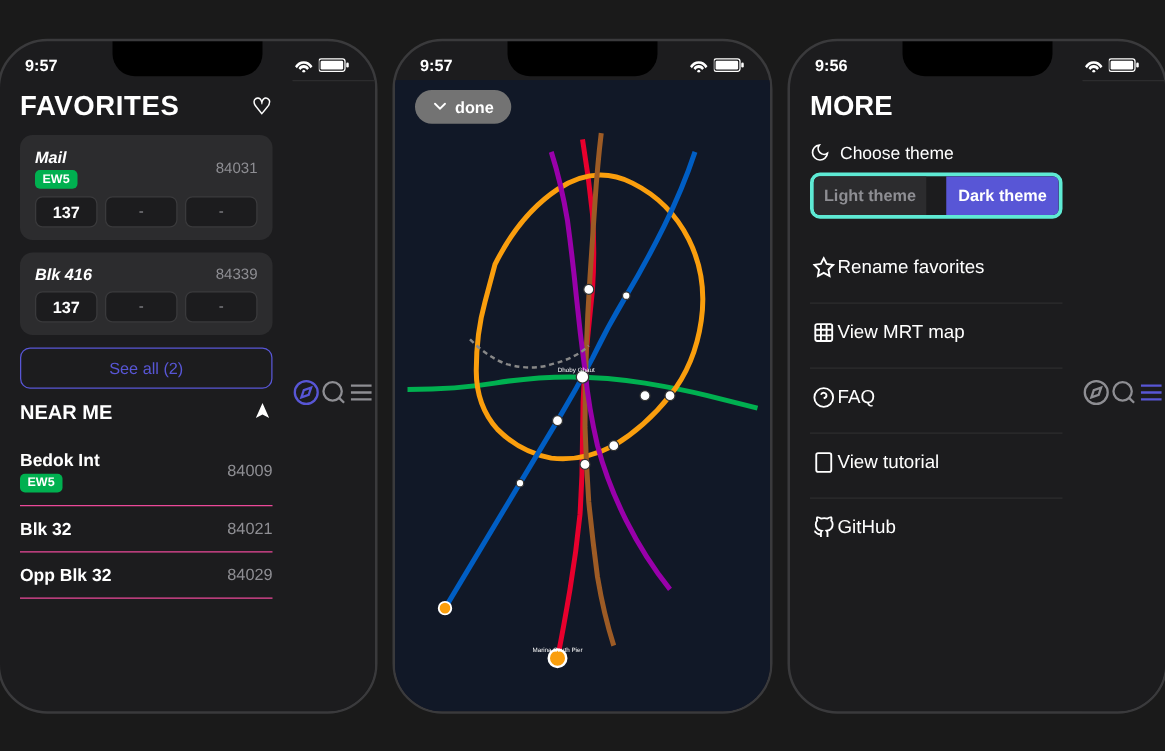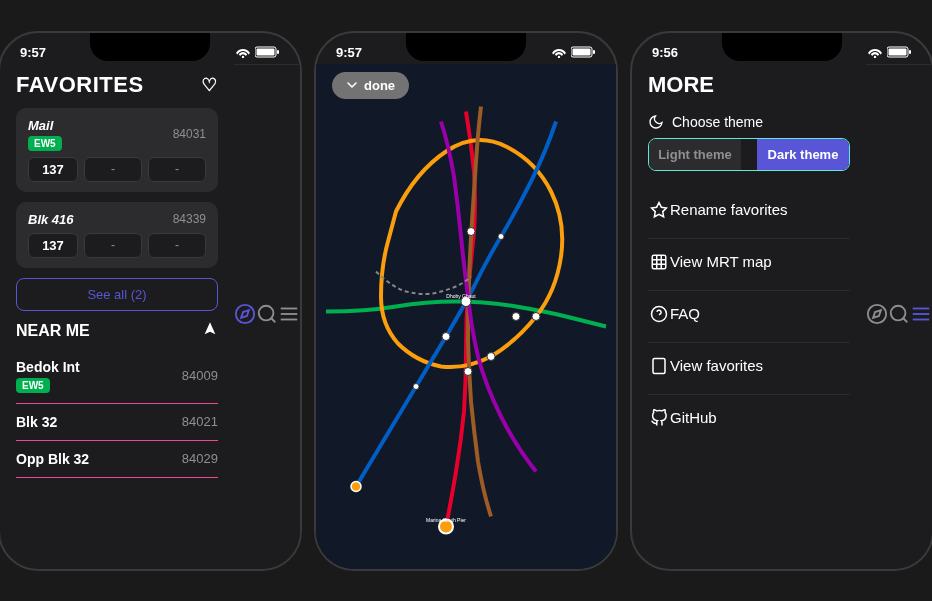--- a/index.html
+++ b/index.html
@@ -243,21 +243,21 @@
       font-size: 14px;
       color: #fff;
       margin-bottom: 8px;
       display: flex;
       align-items: center;
       gap: 8px;
     }
     .theme-buttons {
       display: flex;
       gap: 16px;
-      border: 1px solid #5eead4;
+      border: 3px solid #5eead4;
       border-radius: 8px;
       overflow: hidden;
     }
     .theme-btn {
       flex: 1;
       padding: 8px;
       text-align: center;
       font-size: 13px;
       font-weight: 600;
       cursor: pointer;
@@ -516,21 +516,21 @@
           <span class="menu-label">FAQ</span>
         </div>
 
         <div class="more-menu-item">
           <span class="menu-icon">
             <svg width="18" height="18" viewBox="0 0 24 24" fill="none" stroke="white" stroke-width="2">
               <rect x="4" y="2" width="16" height="20" rx="2" ry="2"></rect>
               <line x1="12" y1="18" x2="12.01" y2="18"></line>
             </svg>
           </span>
-          <span class="menu-label">View favorites</span>
+          <span class="menu-label">View tutorial</span>
         </div>
 
         <div class="more-menu-item">
           <span class="menu-icon">
             <svg width="18" height="18" viewBox="0 0 24 24" fill="none" stroke="white" stroke-width="2">
               <path d="M9 19c-5 1.5-5-2.5-7-3m14 6v-3.87a3.37 3.37 0 0 0-.94-2.61c3.14-.35 6.44-1.54 6.44-7A5.44 5.44 0 0 0 20 4.77 5.07 5.07 0 0 0 19.91 1S18.73.65 16 2.48a13.38 13.38 0 0 0-7 0C6.27.65 5.09 1 5.09 1A5.07 5.07 0 0 0 5 4.77a5.44 5.44 0 0 0-1.5 3.78c0 5.42 3.3 6.61 6.44 7A3.37 3.37 0 0 0 9 18.13V22"></path>
             </svg>
           </span>
           <span class="menu-label">GitHub</span>
         </div>

